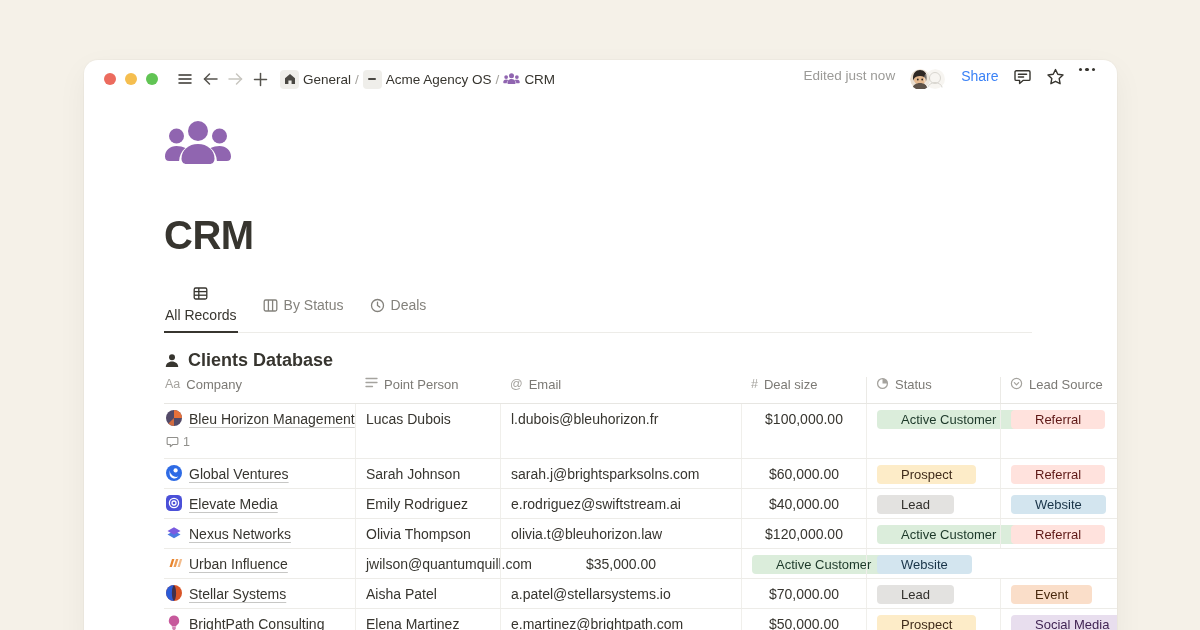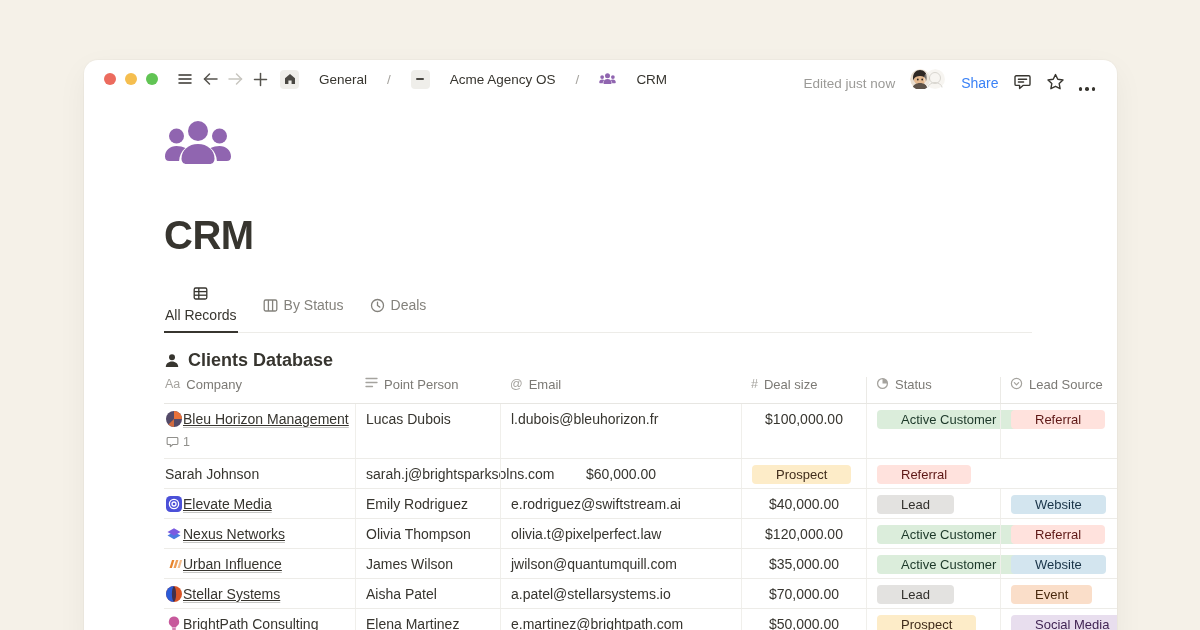--- a/index.html
+++ b/index.html
@@ -13,25 +13,25 @@
     position:absolute; left:84px; top:60px; width:1033px; height:590px;
     background:#FFFFFF; border-radius:14px;
     box-shadow:0 0 0 1px rgba(0,0,0,0.02), 0 10px 30px rgba(0,0,0,0.05);
     overflow:hidden;
   }
   
   .topbar { display:flex; align-items:center; height:24px; margin:7px 22px 0 20px; }
   .traffic { display:flex; gap:9px; margin-right:16px; }
   .dot { width:12px; height:12px; border-radius:50%; }
   .tb-icon { display:flex; align-items:center; justify-content:center; width:22px; height:22px; margin-right:3px; cursor:pointer; border-radius:4px; }
-  .crumbs { display:flex; align-items:center; gap:20px; margin-left:6px; font-size:13.5px; }
+  .crumbs { display:flex; align-items:center; gap:4px; margin-left:6px; font-size:13.5px; }
   .crumb-box { width:19px; height:19px; background:#EFEEEA; border-radius:4px; display:flex; align-items:center; justify-content:center; }
   .crumb-sep { color:#A5A39E; }
   .crumb-label { color:#37352F; cursor:pointer; }
-  .topbar-right { margin-left:auto; display:flex; align-items:flex-end; gap:14px; }
+  .topbar-right { margin-left:auto; display:flex; align-items:flex-start; gap:14px; }
   .edited { color:#9B9A97; font-size:13.5px; }
   .avatars { display:flex; align-items:center; }
   .avatar { width:23px; height:23px; border-radius:50%; border:1.5px solid #fff; overflow:hidden; }
   .avatar + .avatar { margin-left:-8px; opacity:.85; }
   .share { font-size:14px; color:#3b82f6; cursor:pointer; }
   .more-dots { display:flex; gap:3px; }
   .more-dots i { width:3.5px; height:3.5px; border-radius:50%; background:#37352F; }
   
   .content { padding:0 0 0 80px; }
   .page-icon { margin-top:30px; height:46px; }
@@ -48,21 +48,21 @@
   .table { width:953px; margin-top:6px; }
   .thead, .trow { display:grid; grid-template-columns:191px 145px 241px 125px 134px 117px; }
   .thead { height:27px; border-bottom:1px solid #E7E6E2; }
   .th { display:flex; align-items:flex-start; gap:6px; font-size:13px; color:#7C7A75; padding-left:10px; position:relative; cursor:pointer; }
   .th:first-child { padding-left:1px; }
   .th .glyph { color:#A5A39E; font-size:12.5px; font-weight:400; }
   .th.divided::before { content:''; position:absolute; left:0; top:0; bottom:0; width:1px; background:#EBEAE6; }
   .trow { border-bottom:1px solid #EDECE8; min-height:30px; }
   .td { font-size:14px; line-height:20px; padding:5px 8px 4px 10px; border-left:1px solid #F0EFEB; }
   .td:first-child { border-left:none; padding-left:1px; }
-  .company-line { display:flex; align-items:center; cursor:pointer;text-decoration:underline; }
+  .company-line { display:flex; align-items:flex-start; gap:6px; cursor:pointer; }
   .logo { width:18px; height:18px; flex:0 0 auto; display:flex; }
   .company-name { font-weight:500; text-decoration:underline; text-decoration-color:rgba(55,53,47,.28); text-underline-offset:2.5px; text-decoration-thickness:1px; white-space:nowrap; }
   .comment-badge { display:flex; align-items:center; gap:4px; color:#91908C; font-size:12.5px; margin:3px 0 2px 1px; cursor:pointer; }
   .email-text { text-decoration-color:rgba(55,53,47,.28); text-underline-offset:2.5px; text-decoration-thickness:1px; cursor:pointer; }
   .td-deal { text-align:center; padding-right:10px; }
   .pill { display:inline-block; font-size:13px; line-height:19px; padding:0 24px; border-radius:4px; white-space:nowrap; cursor:pointer; }
 </style>
 </head>
 <body>
 
@@ -294,20 +294,33 @@
       </div>
     </div>
     <div class="td">Lucas Dubois</div>
     <div class="td"><span class="email-text">l.dubois@bleuhorizon.fr</span></div>
     <div class="td td-deal">$100,000.00</div>
     <div class="td"><span class="pill" style="background: rgb(219, 237, 219); color: rgb(28, 56, 41);">Active Customer</span></div>
     <div class="td"><span class="pill" style="background: rgb(255, 226, 221); color: rgb(93, 23, 21);">Referral</span></div>
   </div>
 
   <div class="trow">
+    <div class="td">
+      <div class="company-line">
+        <span class="logo">
+                  <svg width="18" height="18" viewBox="0 0 18 18">
+                    <circle cx="9" cy="9" r="8" fill="#2E6BE5"></circle>
+                    <path d="M4.6 9.8a4.8 4.8 0 0 0 8.7 2.7A6.6 6.6 0 0 1 4.6 6.3z" fill="#fff"></path>
+                    <circle cx="10.6" cy="6.4" r="2.1" fill="#fff"></circle>
+                  </svg>
+                </span>
+        <span class="company-name">Global Ventures</span>
+      </div>
+
+    </div>
     <div class="td">Sarah Johnson</div>
     <div class="td"><span class="email-text">sarah.j@brightsparksolns.com</span></div>
     <div class="td td-deal">$60,000.00</div>
     <div class="td"><span class="pill" style="background: rgb(253, 236, 200); color: rgb(64, 44, 27);">Prospect</span></div>
     <div class="td"><span class="pill" style="background: rgb(255, 226, 221); color: rgb(93, 23, 21);">Referral</span></div>
   </div>
 
   <div class="trow">
     <div class="td">
       <div class="company-line">
@@ -336,21 +349,21 @@
                   <svg width="18" height="18" viewBox="0 0 18 18">
                     <path d="M2.5 10.5 9 14.3l6.5-3.8L9 6.7z" fill="#4A7BE0"></path>
                     <path d="M2.5 7 9 10.8 15.5 7 9 3.2z" fill="#7A5BE0"></path>
                   </svg>
                 </span>
         <span class="company-name">Nexus Networks</span>
       </div>
 
     </div>
     <div class="td">Olivia Thompson</div>
-    <div class="td"><span class="email-text">olivia.t@pixelperfect.law</span></div>
+    <div class="td"><span class="email-text">olivia.t@bleuhorizon.law</span></div>
     <div class="td td-deal">$120,000.00</div>
     <div class="td"><span class="pill" style="background: rgb(219, 237, 219); color: rgb(28, 56, 41);">Active Customer</span></div>
     <div class="td"><span class="pill" style="background: rgb(255, 226, 221); color: rgb(93, 23, 21);">Referral</span></div>
   </div>
 
   <div class="trow">
     <div class="td">
       <div class="company-line">
         <span class="logo">
                   <svg width="18" height="18" viewBox="0 0 18 18">
@@ -358,21 +371,20 @@
                       <path d="M4.5 13 7 5h2.4l-2.5 8z"></path>
                       <path d="M8.5 13 11 5h2.4l-2.5 8z" opacity=".8"></path>
                       <path d="M12.5 13 15 5h2.2l-2.4 8z" opacity=".55"></path>
                     </g>
                   </svg>
                 </span>
         <span class="company-name">Urban Influence</span>
       </div>
 
     </div>
-    <div class="td">James Wilson</div>
     <div class="td"><span class="email-text">jwilson@quantumquill.com</span></div>
     <div class="td td-deal">$35,000.00</div>
     <div class="td"><span class="pill" style="background: rgb(219, 237, 219); color: rgb(28, 56, 41);">Active Customer</span></div>
     <div class="td"><span class="pill" style="background: rgb(211, 229, 239); color: rgb(24, 51, 71);">Website</span></div>
   </div>
 
   <div class="trow">
     <div class="td">
       <div class="company-line">
         <span class="logo">

